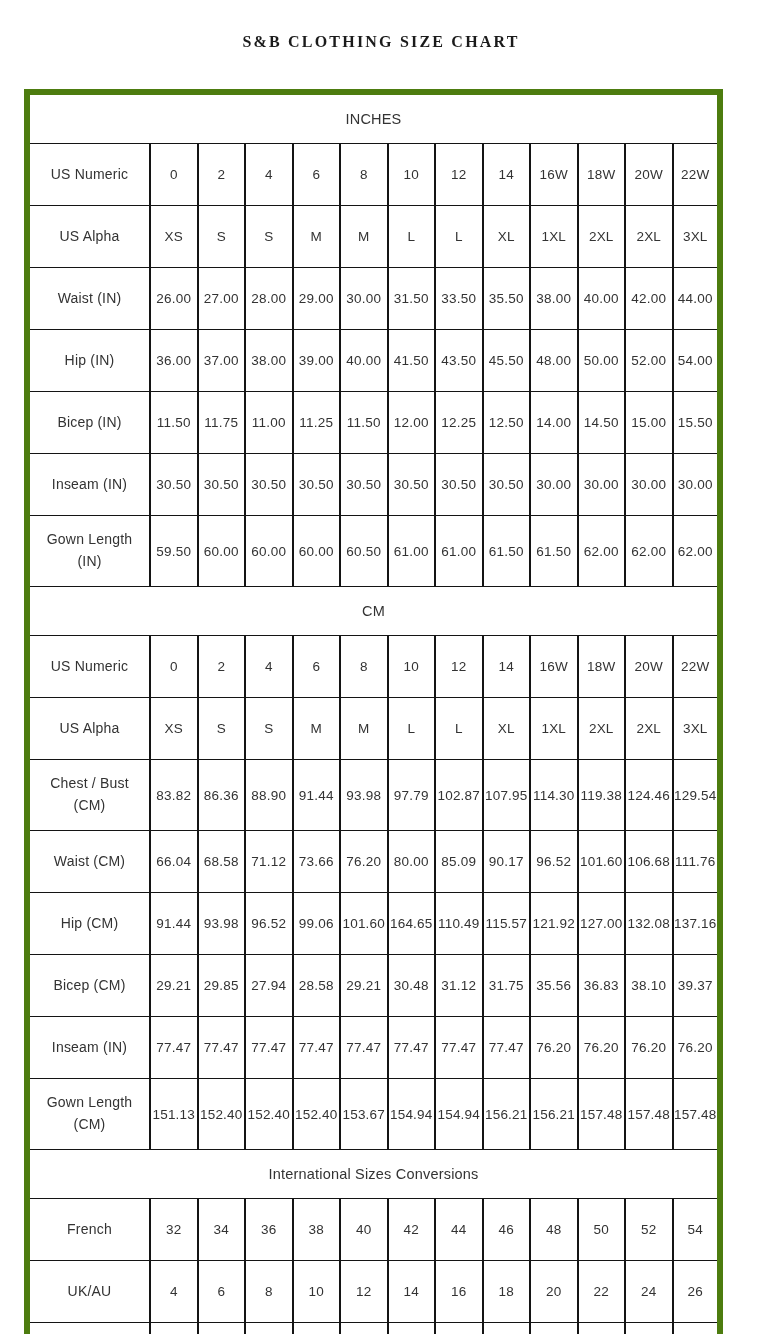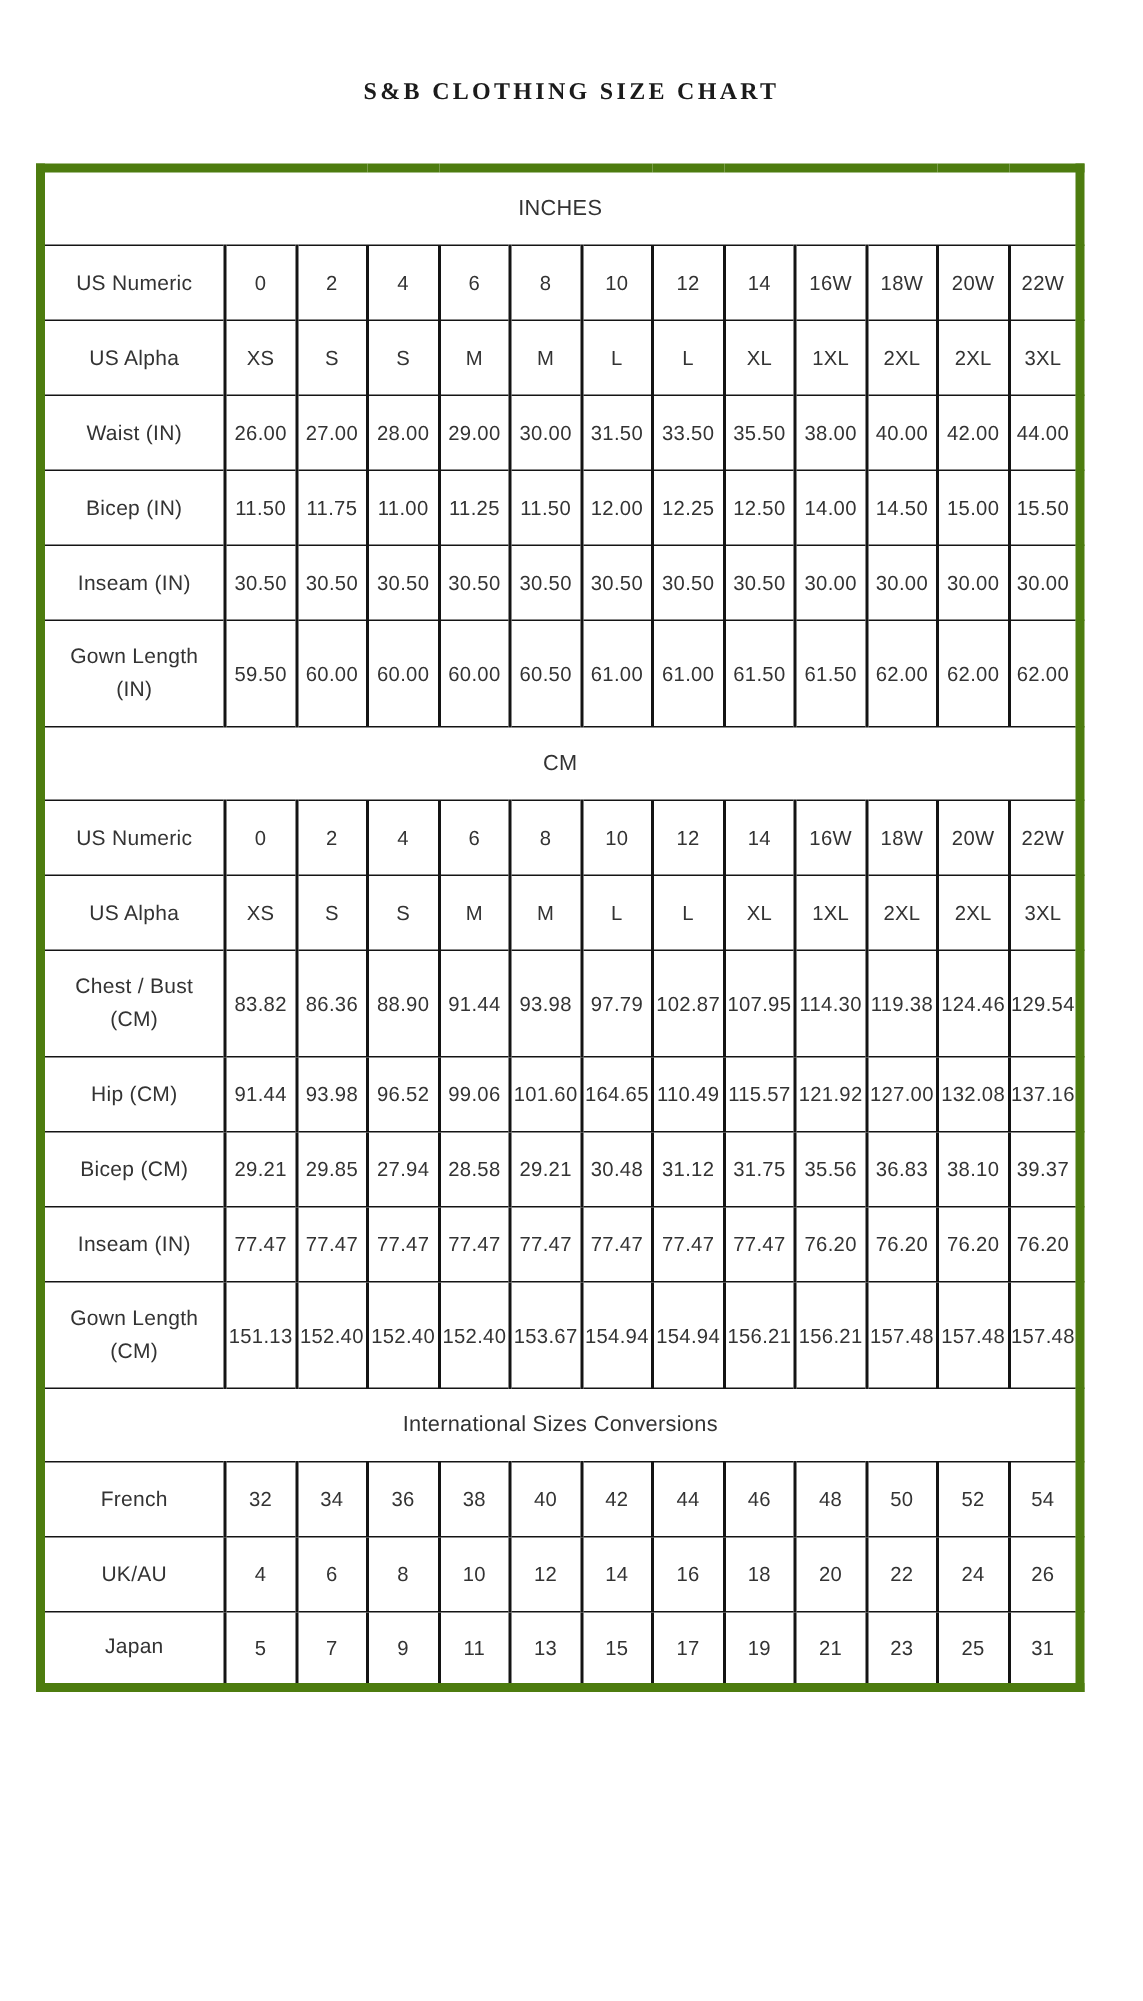--- a/index.html
+++ b/index.html
@@ -8,21 +8,21 @@
     background: #ffffff;
   }
   body {
     width: 762px;
     height: 1334px;
     overflow: hidden;
     font-family: "Liberation Sans", sans-serif;
     color: #303030;
   }
   .page-title {
-    margin: 53px 0 0 0;
+    margin: 33px 0 0 0;
     text-align: center;
     font-family: "Liberation Serif", serif;
     font-weight: 700;
     font-size: 16px;
     letter-spacing: 2.2px;
     color: #1b1b1b;
   }
   .chart-wrap {
     margin: 38px 0 0 24px;
   }
@@ -52,21 +52,21 @@
     padding: 2px 4px;
   }
   td.value-cell {
     border: 1px solid #141414;
     border-left-width: 2px;
     font-size: 13.5px;
     white-space: nowrap;
     padding: 2px 0;
   }
   tr.section-row { height: 46px; }
-  tr.data-row { height: 50px; }
+  tr.data-row { height: 62px; }
   tr.data-row.tall { height: 71px; }
   tr:last-child td { border-bottom-color: #c8c8c8; }
 </style>
 </head>
 <body>
 
 <h1 class="page-title">S&amp;B CLOTHING SIZE CHART</h1>
 
 <div class="chart-wrap">
   <table class="size-chart">
@@ -126,20 +126,35 @@
           <td class="value-cell">28.00</td>
           <td class="value-cell">29.00</td>
           <td class="value-cell">30.00</td>
           <td class="value-cell">31.50</td>
           <td class="value-cell">33.50</td>
           <td class="value-cell">35.50</td>
           <td class="value-cell">38.00</td>
           <td class="value-cell">40.00</td>
           <td class="value-cell">42.00</td>
           <td class="value-cell">44.00</td>
+        </tr>
+        <tr class="data-row">
+          <td class="label-cell">Hip (IN)</td>
+          <td class="value-cell">36.00</td>
+          <td class="value-cell">37.00</td>
+          <td class="value-cell">38.00</td>
+          <td class="value-cell">39.00</td>
+          <td class="value-cell">40.00</td>
+          <td class="value-cell">41.50</td>
+          <td class="value-cell">43.50</td>
+          <td class="value-cell">45.50</td>
+          <td class="value-cell">48.00</td>
+          <td class="value-cell">50.00</td>
+          <td class="value-cell">52.00</td>
+          <td class="value-cell">54.00</td>
         </tr>
         <tr class="data-row">
           <td class="label-cell">Bicep (IN)</td>
           <td class="value-cell">11.50</td>
           <td class="value-cell">11.75</td>
           <td class="value-cell">11.00</td>
           <td class="value-cell">11.25</td>
           <td class="value-cell">11.50</td>
           <td class="value-cell">12.00</td>
           <td class="value-cell">12.25</td>
@@ -223,20 +238,35 @@
           <td class="value-cell">93.98</td>
           <td class="value-cell">97.79</td>
           <td class="value-cell">102.87</td>
           <td class="value-cell">107.95</td>
           <td class="value-cell">114.30</td>
           <td class="value-cell">119.38</td>
           <td class="value-cell">124.46</td>
           <td class="value-cell">129.54</td>
         </tr>
         <tr class="data-row">
+          <td class="label-cell">Waist (CM)</td>
+          <td class="value-cell">66.04</td>
+          <td class="value-cell">68.58</td>
+          <td class="value-cell">71.12</td>
+          <td class="value-cell">73.66</td>
+          <td class="value-cell">76.20</td>
+          <td class="value-cell">80.00</td>
+          <td class="value-cell">85.09</td>
+          <td class="value-cell">90.17</td>
+          <td class="value-cell">96.52</td>
+          <td class="value-cell">101.60</td>
+          <td class="value-cell">106.68</td>
+          <td class="value-cell">111.76</td>
+        </tr>
+        <tr class="data-row">
           <td class="label-cell">Hip (CM)</td>
           <td class="value-cell">91.44</td>
           <td class="value-cell">93.98</td>
           <td class="value-cell">96.52</td>
           <td class="value-cell">99.06</td>
           <td class="value-cell">101.60</td>
           <td class="value-cell">164.65</td>
           <td class="value-cell">110.49</td>
           <td class="value-cell">115.57</td>
           <td class="value-cell">121.92</td>

